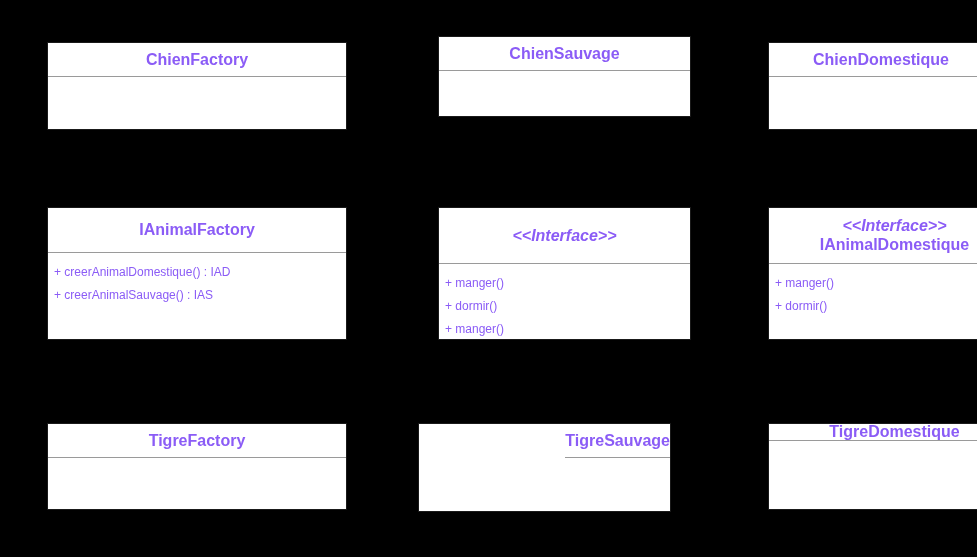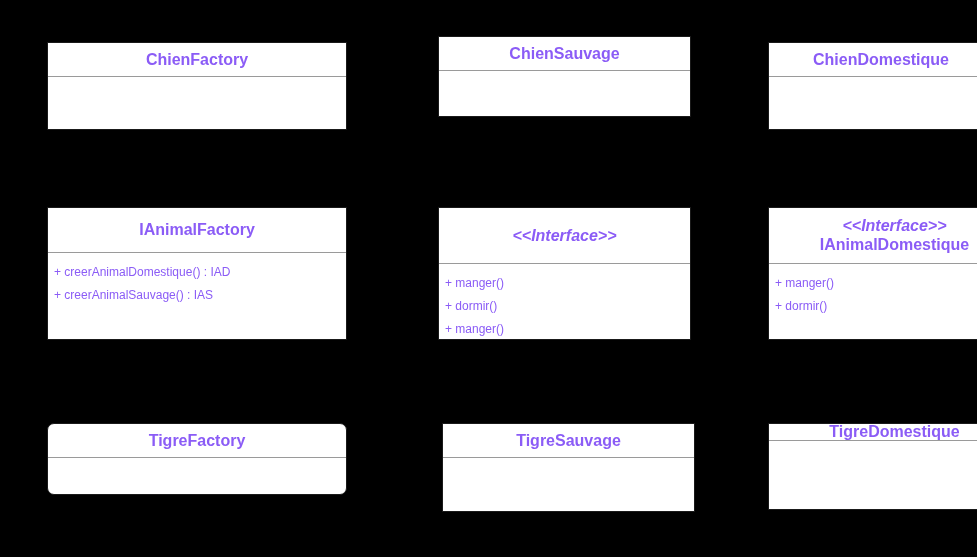--- a/index.html
+++ b/index.html
@@ -105,27 +105,27 @@
     <div class="uml-class" style="left: 722px; top: 207px; width: 253px; height: 133px;">
       <div class="uml-title" style="height: 56px;">
         <div class="uml-stereotype">&lt;&lt;Interface&gt;&gt;</div>
         <div class="uml-name">IAnimalDomestique</div>
       </div>
       <div class="uml-body">
         <div class="uml-method">+ manger()</div>
         <div class="uml-method">+ dormir()</div>
       </div>
     </div>
-    <div class="uml-class" style="left: 1px; top: 423px; width: 300px; height: 72px; border-radius: 7px;">
+    <div class="uml-class" style="left: 1px; top: 423px; width: 300px; height: 87px;">
       <div class="uml-title" style="height: 34px;">
         <div class="uml-name">TigreFactory</div>
       </div>
       <div class="uml-body"></div>
     </div>
-    <div class="uml-class" style="left: 396px; top: 423px; width: 253px; height: 89px;">
+    <div class="uml-class" style="left: 372px; top: 423px; width: 253px; height: 89px; align-items: flex-end;">
       <div class="uml-title" style="height: 34px;">
         <div class="uml-name">TigreSauvage</div>
       </div>
       <div class="uml-body"></div>
     </div>
     <div class="uml-class" style="left: 722px; top: 423px; width: 253px; height: 87px;">
       <div class="uml-title" style="height: 17px;">
         <div class="uml-name">TigreDomestique</div>
       </div>
       <div class="uml-body"></div>

